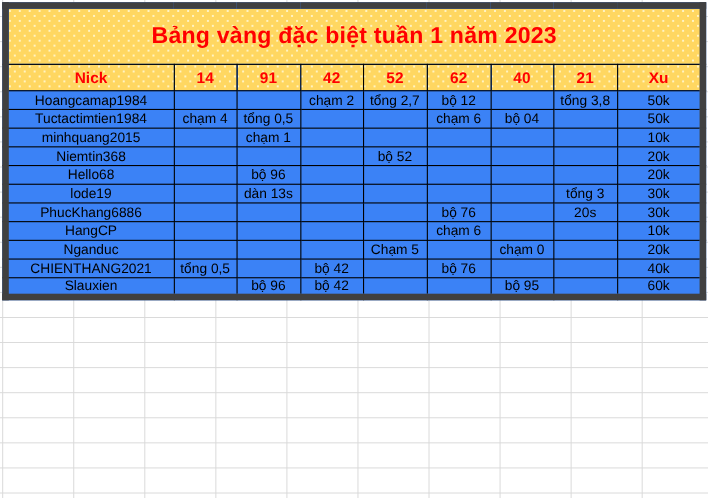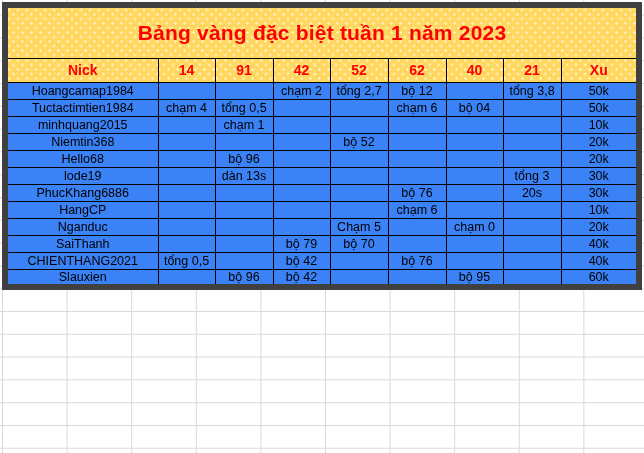--- a/index.html
+++ b/index.html
@@ -177,31 +177,20 @@
         <td></td>
         <td></td>
         <td></td>
         <td>Chạm 5</td>
         <td></td>
         <td>chạm 0</td>
         <td></td>
         <td>20k</td>
       </tr>
       <tr>
-        <td>SaiThanh</td>
-        <td></td>
-        <td></td>
-        <td>bộ 79</td>
-        <td>bộ 70</td>
-        <td></td>
-        <td></td>
-        <td></td>
-        <td>40k</td>
-      </tr>
-      <tr>
         <td>CHIENTHANG2021</td>
         <td>tổng 0,5</td>
         <td></td>
         <td>bộ 42</td>
         <td></td>
         <td>bộ 76</td>
         <td></td>
         <td></td>
         <td>40k</td>
       </tr>

